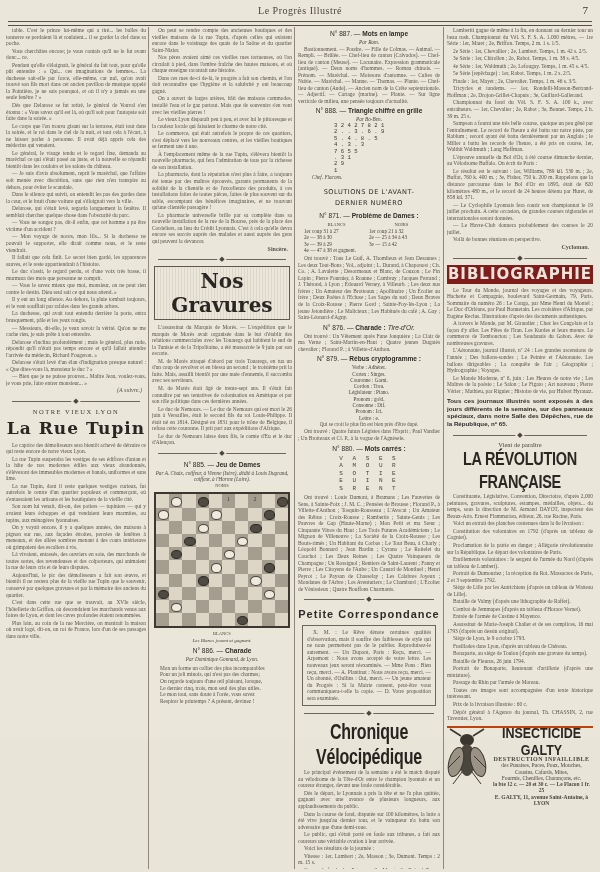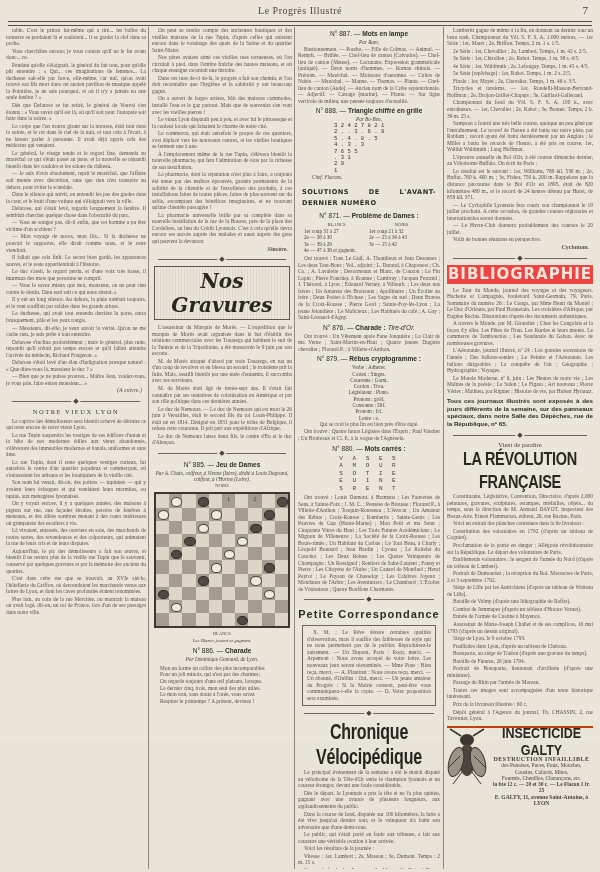--- a/index.html
+++ b/index.html
@@ -15,41 +15,41 @@
   .v1{left:148px;} .v2{left:294px;} .v3{left:443px;}
   p{margin:0 0 1px 0;text-indent:6px;}
   .txt{color:#57534b;}
   .center{text-align:center;text-indent:0;}
   .sig{text-align:right;font-weight:bold;font-size:6px;margin-right:4px;}
   .sep{height:8px;position:relative;margin:3px 0;}
   .sep:before{content:"";position:absolute;left:6px;right:6px;top:4px;border-top:1px solid #6b665e;}
   .sep span{position:absolute;left:50%;top:0;transform:translateX(-50%);font-size:7px;line-height:8px;background:#ebe6da;padding:0 2px;}
   .kicker{text-align:center;font-size:6.5px;letter-spacing:1.5px;margin:4px 0 2px;color:#3d3a34;}
   .h-tupin{text-align:center;font-family:"DejaVu Serif",serif;font-weight:bold;font-size:17px;line-height:20px;letter-spacing:1px;color:#2a2722;margin:2px 0 4px;}
-  .h-gravures{text-align:center;font-family:"DejaVu Serif",serif;font-style:italic;font-weight:bold;font-size:20px;line-height:24px;color:#2a2722;border:1px solid #5c574f;margin:2px 2px 4px;padding:2px 0;background:repeating-linear-gradient(90deg,#ebe6da 0 2px,#ddd7c9 2px 3px);}
-  .h-recre{font-family:"DejaVu Sans",sans-serif;font-size:8.5px;line-height:11px;letter-spacing:.5px;color:#2f2c27;margin:2px 4px;font-weight:bold;}
+  .h-gravures{text-align:center;font-family:"DejaVu Serif",serif;font-weight:bold;font-size:20px;line-height:24px;color:#2a2722;border:1px solid #5c574f;margin:2px 2px 4px;padding:2px 0;background:repeating-linear-gradient(90deg,#ebe6da 0 2px,#ddd7c9 2px 3px);}
+  .h-recre{text-align:center;font-family:"DejaVu Sans",sans-serif;font-size:8.5px;line-height:11px;letter-spacing:.5px;color:#2f2c27;margin:2px 12px;font-weight:normal;}
   .puz-title{text-align:center;font-family:"Liberation Sans",sans-serif;font-size:6.6px;line-height:9px;color:#2f2c27;margin:2px 0 1px;}
   .puz-title b{font-weight:bold;}
   .byline{text-align:center;font-size:5.2px;line-height:6.5px;font-style:italic;}
   .board{margin:3px auto;width:132px;height:132px;display:grid;grid-template-columns:repeat(10,1fr);border:2px solid #3b3731;}
   .sq{position:relative;}
   .sq.d{background:#a59d8f;} .sq.l{background:#ddd6c7;}
   .pc{position:absolute;left:15%;top:22%;width:70%;height:56%;border-radius:50%;}
   .pc.w{background:#efe9de;border:1px solid #4c473f;}
   .pc.b{background:#4f4a42;border:1px solid #2e2a25;}
   .sqn{position:absolute;left:0;right:0;top:2px;text-align:center;font-size:6px;color:#3e3a33;}
   .board-cap{text-align:center;font-size:5px;font-style:italic;margin-bottom:2px;}
   .grid-nums{font-family:"Liberation Mono",monospace;font-size:5.6px;line-height:6.4px;margin-left:36px;white-space:pre;color:#3d3932;}
   .moves{display:grid;grid-template-columns:1fr 1fr;font-size:5.2px;line-height:6.3px;margin:2px 6px;}
   .rebus{text-align:center;font-size:5.2px;line-height:6.3px;}
   .mots{text-align:center;font-family:"Liberation Mono",monospace;font-size:6px;line-height:7.5px;letter-spacing:3px;margin:2px 0;}
   .h-corr{text-align:center;font-family:"Liberation Sans",sans-serif;font-size:11px;line-height:14px;letter-spacing:1px;font-weight:bold;color:#2f2c27;margin:4px 0;}
   .corr-box{border:1px solid #6b665e;padding:3px 4px;margin:2px 4px;}
   .h-chron{text-align:center;font-family:"Liberation Sans",sans-serif;font-weight:bold;font-size:16px;line-height:19px;color:#27241f;transform:scaleY(1.35);transform-origin:center;margin:8px 0 6px;letter-spacing:-.2px;}
-  .h-biblio{text-align:center;font-family:"DejaVu Sans",sans-serif;font-weight:bold;font-size:15px;line-height:19px;background:#ef4444;color:#ebe6da;letter-spacing:1px;margin:3px 0;}
+  .h-biblio{text-align:center;font-family:"DejaVu Sans",sans-serif;font-weight:bold;font-size:15px;line-height:19px;background:#7f1d1d;color:#ebe6da;letter-spacing:1px;margin:3px 0;}
   .notice{font-family:"Liberation Sans",sans-serif;font-weight:bold;font-size:6.2px;line-height:7.6px;text-align:justify;color:#2f2c27;margin:3px 0;}
   .vient{text-align:center;font-size:6.5px;margin-top:3px;}
   .h-revo{text-align:center;font-family:"Liberation Sans",sans-serif;font-weight:bold;font-size:14.5px;line-height:18px;color:#2a2722;transform:scaleY(1.3);margin:4px 0 5px;letter-spacing:-.3px;}
   .ad{border-top:2px solid #c2410c;margin-top:4px;padding-top:0;display:flex;gap:3px;}
   .fly{width:40px;height:58px;flex:none;}
   .ad-body{flex:1;text-align:center;}
   .ad-title{font-family:"Liberation Sans",sans-serif;font-weight:bold;font-size:12.5px;line-height:14px;color:#2a2722;transform:scaleY(1.2);}
   .ad-sub{font-weight:bold;font-size:6px;letter-spacing:.5px;}
   .ad-line{font-size:5.4px;line-height:6.3px;}
   .ad-addr{font-weight:bold;font-size:5.6px;}
@@ -91,20 +91,21 @@
       <p>— Messieurs, dit-elle, je veux savoir la vérité. Qu'on ne me cache rien, je suis prête à tout entendre.</p>
       <p>Delarose s'inclina profondément ; mais le général, plus rude, répondit qu'il n'était pas temps encore et qu'il fallait attendre l'arrivée du médecin, Richard Fougeron. »</p>
       <p>Delarose s'était levé d'un élan d'indignation presque naturel : « Que dites-vous là, monsieur le duc ? »</p>
       <p>— Bien que je ne puisse prouver... Maître Jean, voulez-vous, je vous prie, faire entrer monsieur... »</p>
       <p class="sig" style="font-weight:normal;font-style:italic">(A suivre.)</p>
     </div>
     <div class="sep">
         <span>◆</span>
       </div>
     <div class="kicker">NOTRE VIEUX LYON</div>
+    <div class="h-tupin">La Rue Tupin</div>
     <div class="txt">
       <p>Le caprice des démolisseurs sera bientôt achevé de détruire ce qui reste encore de notre vieux Lyon.</p>
       <p>La rue Tupin suspendra les vestiges de ses édifices d'antan et la hâte de nos modernes édiles aux vieux abandonnés, s'élèveront des immeubles modernes et banals, uniformes et sans âme.</p>
       <p>La rue Tupin, dont il reste quelques vestiges curieux, fut autrefois le centre d'un quartier populeux et commerçant, où s'entassaient les artisans et les boutiquiers de la vieille cité.</p>
       <p>Son nom lui venait, dit-on, des potiers — tupiniers — qui y avaient leurs échoppes et qui vendaient leurs marmites, ou tupins, aux ménagères lyonnaises.</p>
       <p>On y voyait encore, il y a quelques années, des maisons à pignon sur rue, aux façades étroites, percées de fenêtres à meneaux, et des allées sombres menant à des cours intérieures où grimpaient des escaliers à vis.</p>
       <p>Là vivaient, entassés, des ouvriers en soie, des marchands de toutes sortes, des revendeuses et des colporteurs, qui animaient la rue de leurs cris et de leurs disputes.</p>
       <p>Aujourd'hui, le pic des démolisseurs a fait son œuvre, et bientôt il ne restera plus de la vieille rue Tupin que le souvenir, conservé par quelques gravures et par la mémoire des anciens du quartier.</p>
       <p>C'est dans cette rue que se trouvait, au XVIe siècle, l'hôtellerie du Griffon, où descendaient les marchands venus aux foires de Lyon, et dont les caves profondes étaient renommées.</p>
       <p>Plus loin, au coin de la rue Mercière, on montrait la maison où avait logé, dit-on, un roi de France, lors d'un de ses passages dans notre ville.</p>

